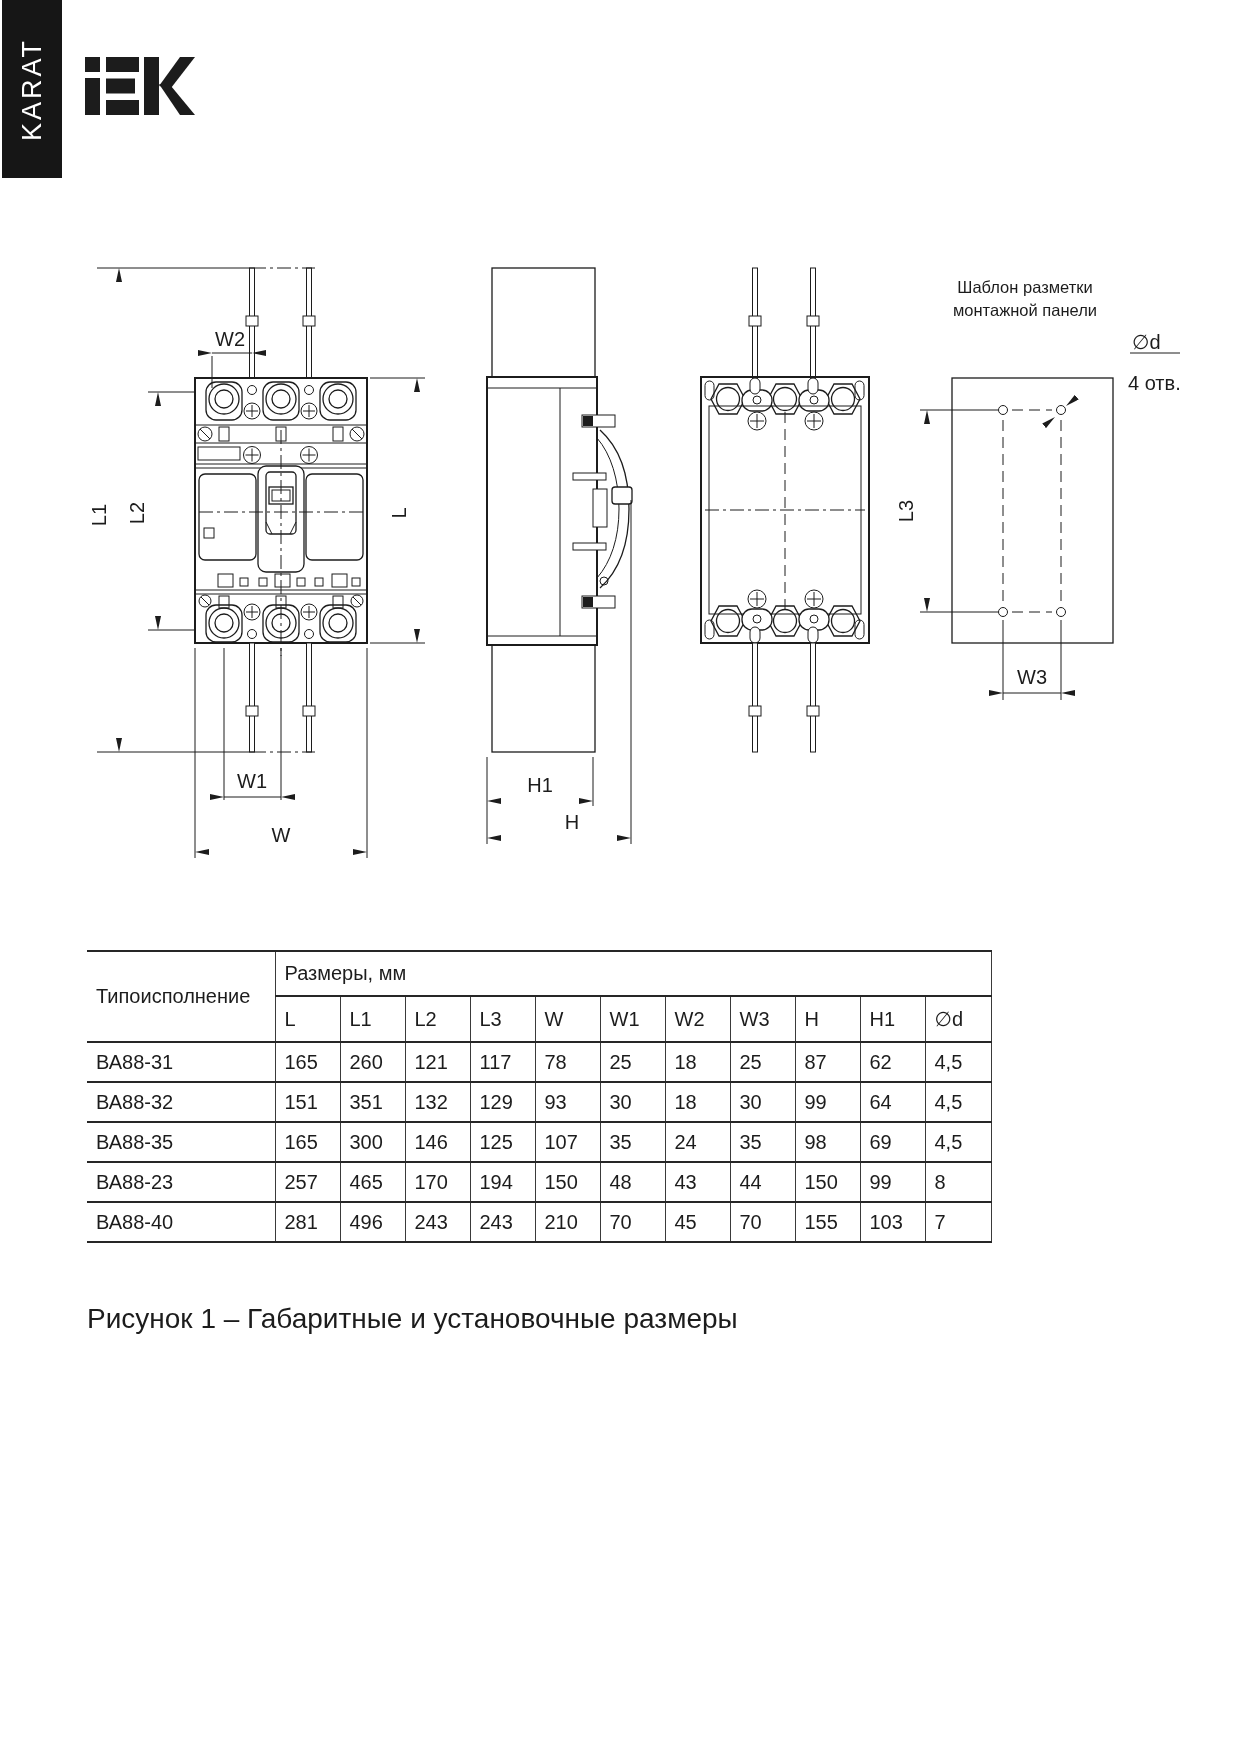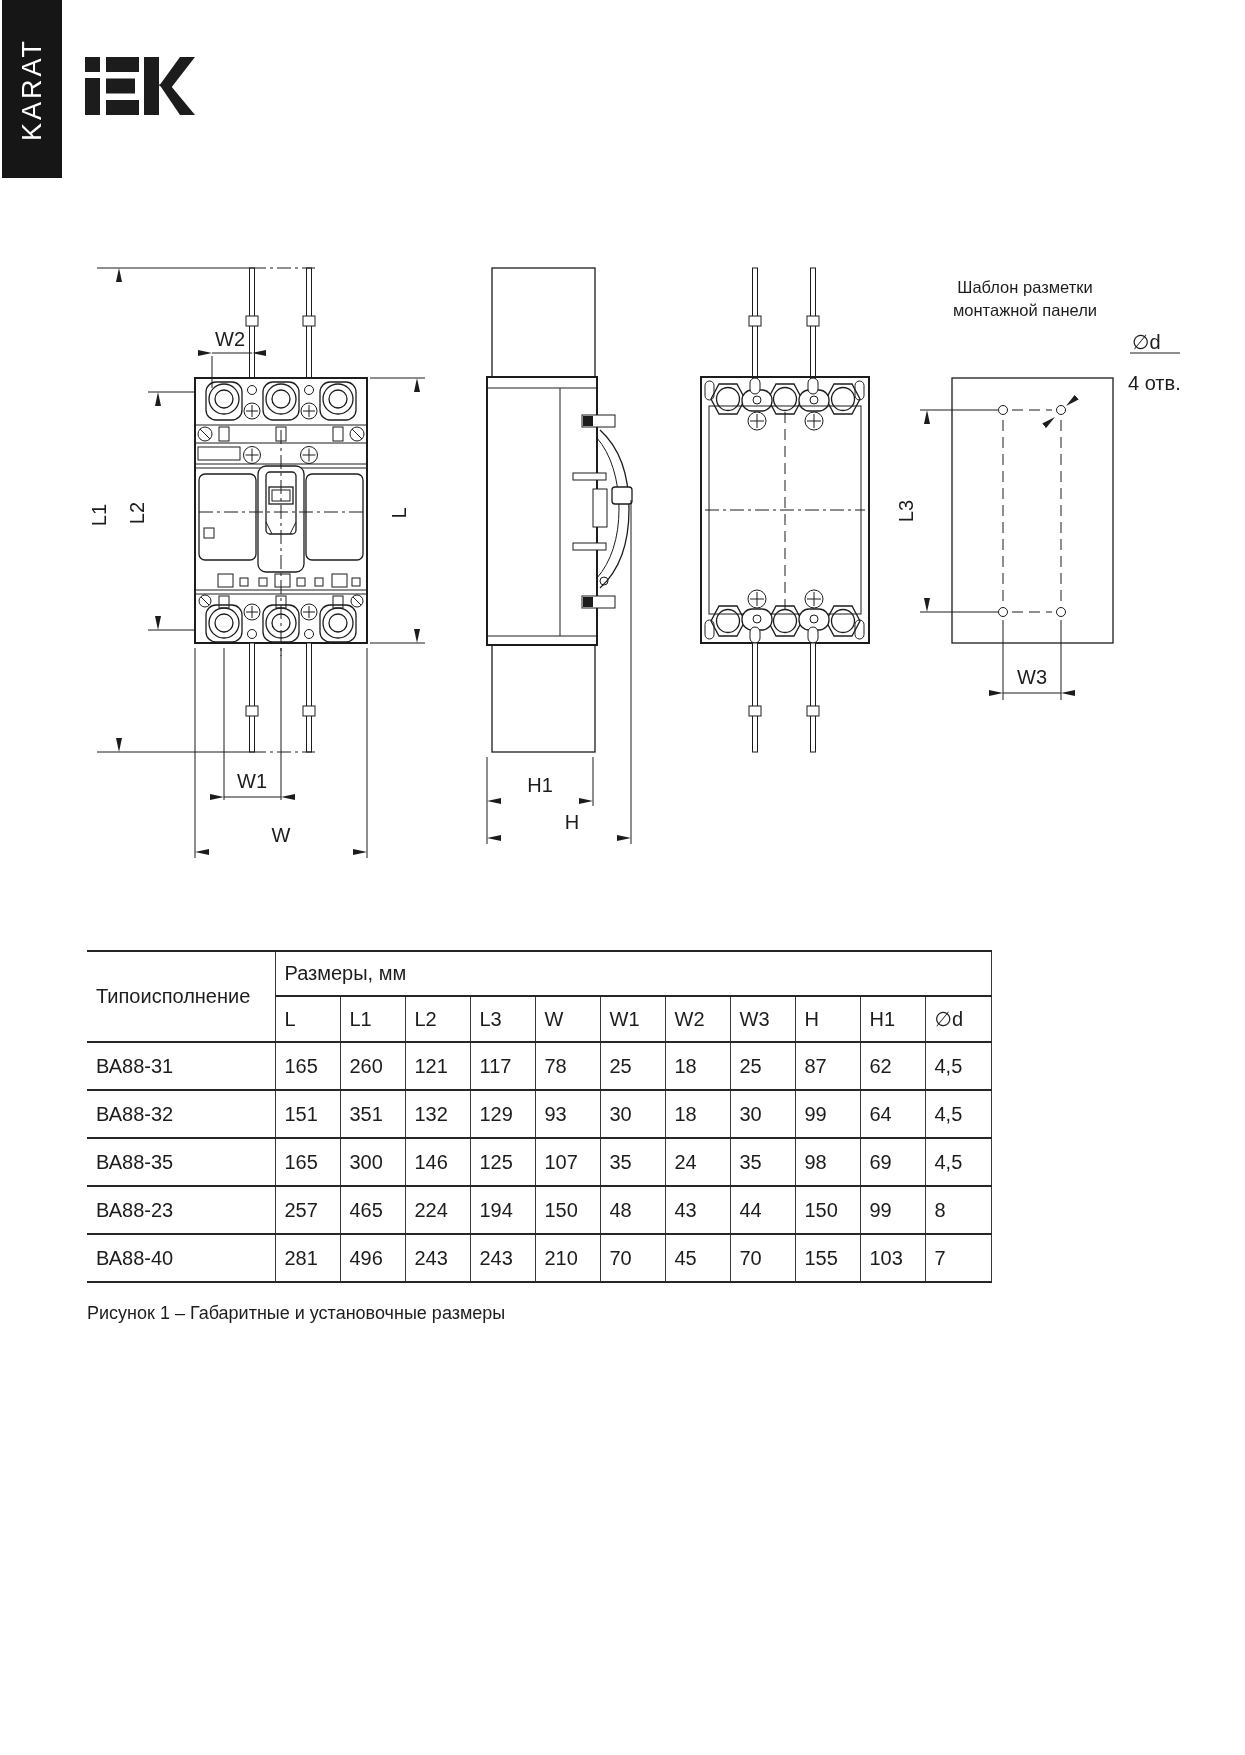--- a/index.html
+++ b/index.html
@@ -36,24 +36,24 @@
     border-collapse:collapse; table-layout:fixed;
     font-size:20px; color:#1c1c1c; border-top:2px solid #262626;
   }
   .dims-table th, .dims-table td {
     border-right:1.3px solid #3a3a3a; border-bottom:2px solid #262626;
     padding:0 0 0 9px; text-align:left; font-weight:normal; vertical-align:middle;
     overflow:hidden; white-space:nowrap;
   }
   .dims-table tr.hrow1 { height:45px; }
   .dims-table tr.hrow2 { height:46px; }
-  .dims-table tr.drow  { height:48px;margin-top:38px; }
+  .dims-table tr.drow  { height:40px;margin-top:38px; }
 
   .figure-caption {
-    position:absolute; left:87px; top:1303px; font-size:18px; color:#1c1c1c;
+    position:absolute; left:87px; top:1303px; font-size:28px; color:#1c1c1c;
     white-space:nowrap;
   }
 </style>
 </head>
 <body>
 
 <div class="brand-tab">
   <span>KARAT</span>
 </div>
 
@@ -380,21 +380,21 @@
     <td>24</td>
     <td>35</td>
     <td>98</td>
     <td>69</td>
     <td>4,5</td>
   </tr>
   <tr class="drow">
     <td>ВА88-23</td>
     <td>257</td>
     <td>465</td>
-    <td>224</td>
+    <td>170</td>
     <td>194</td>
     <td>150</td>
     <td>48</td>
     <td>43</td>
     <td>44</td>
     <td>150</td>
     <td>99</td>
     <td>8</td>
   </tr>
   <tr class="drow">

